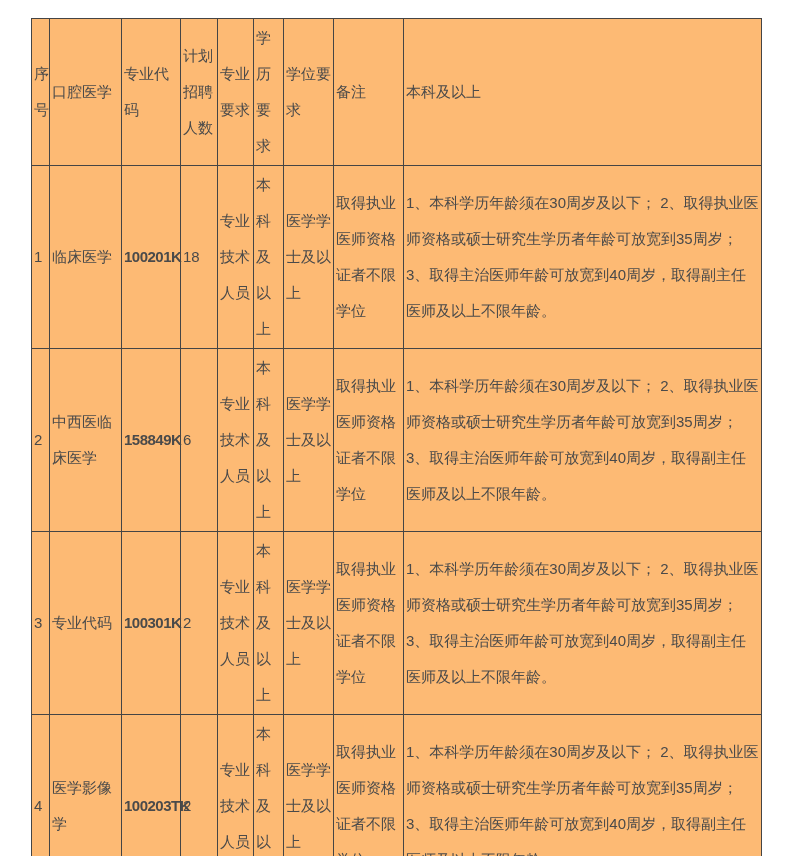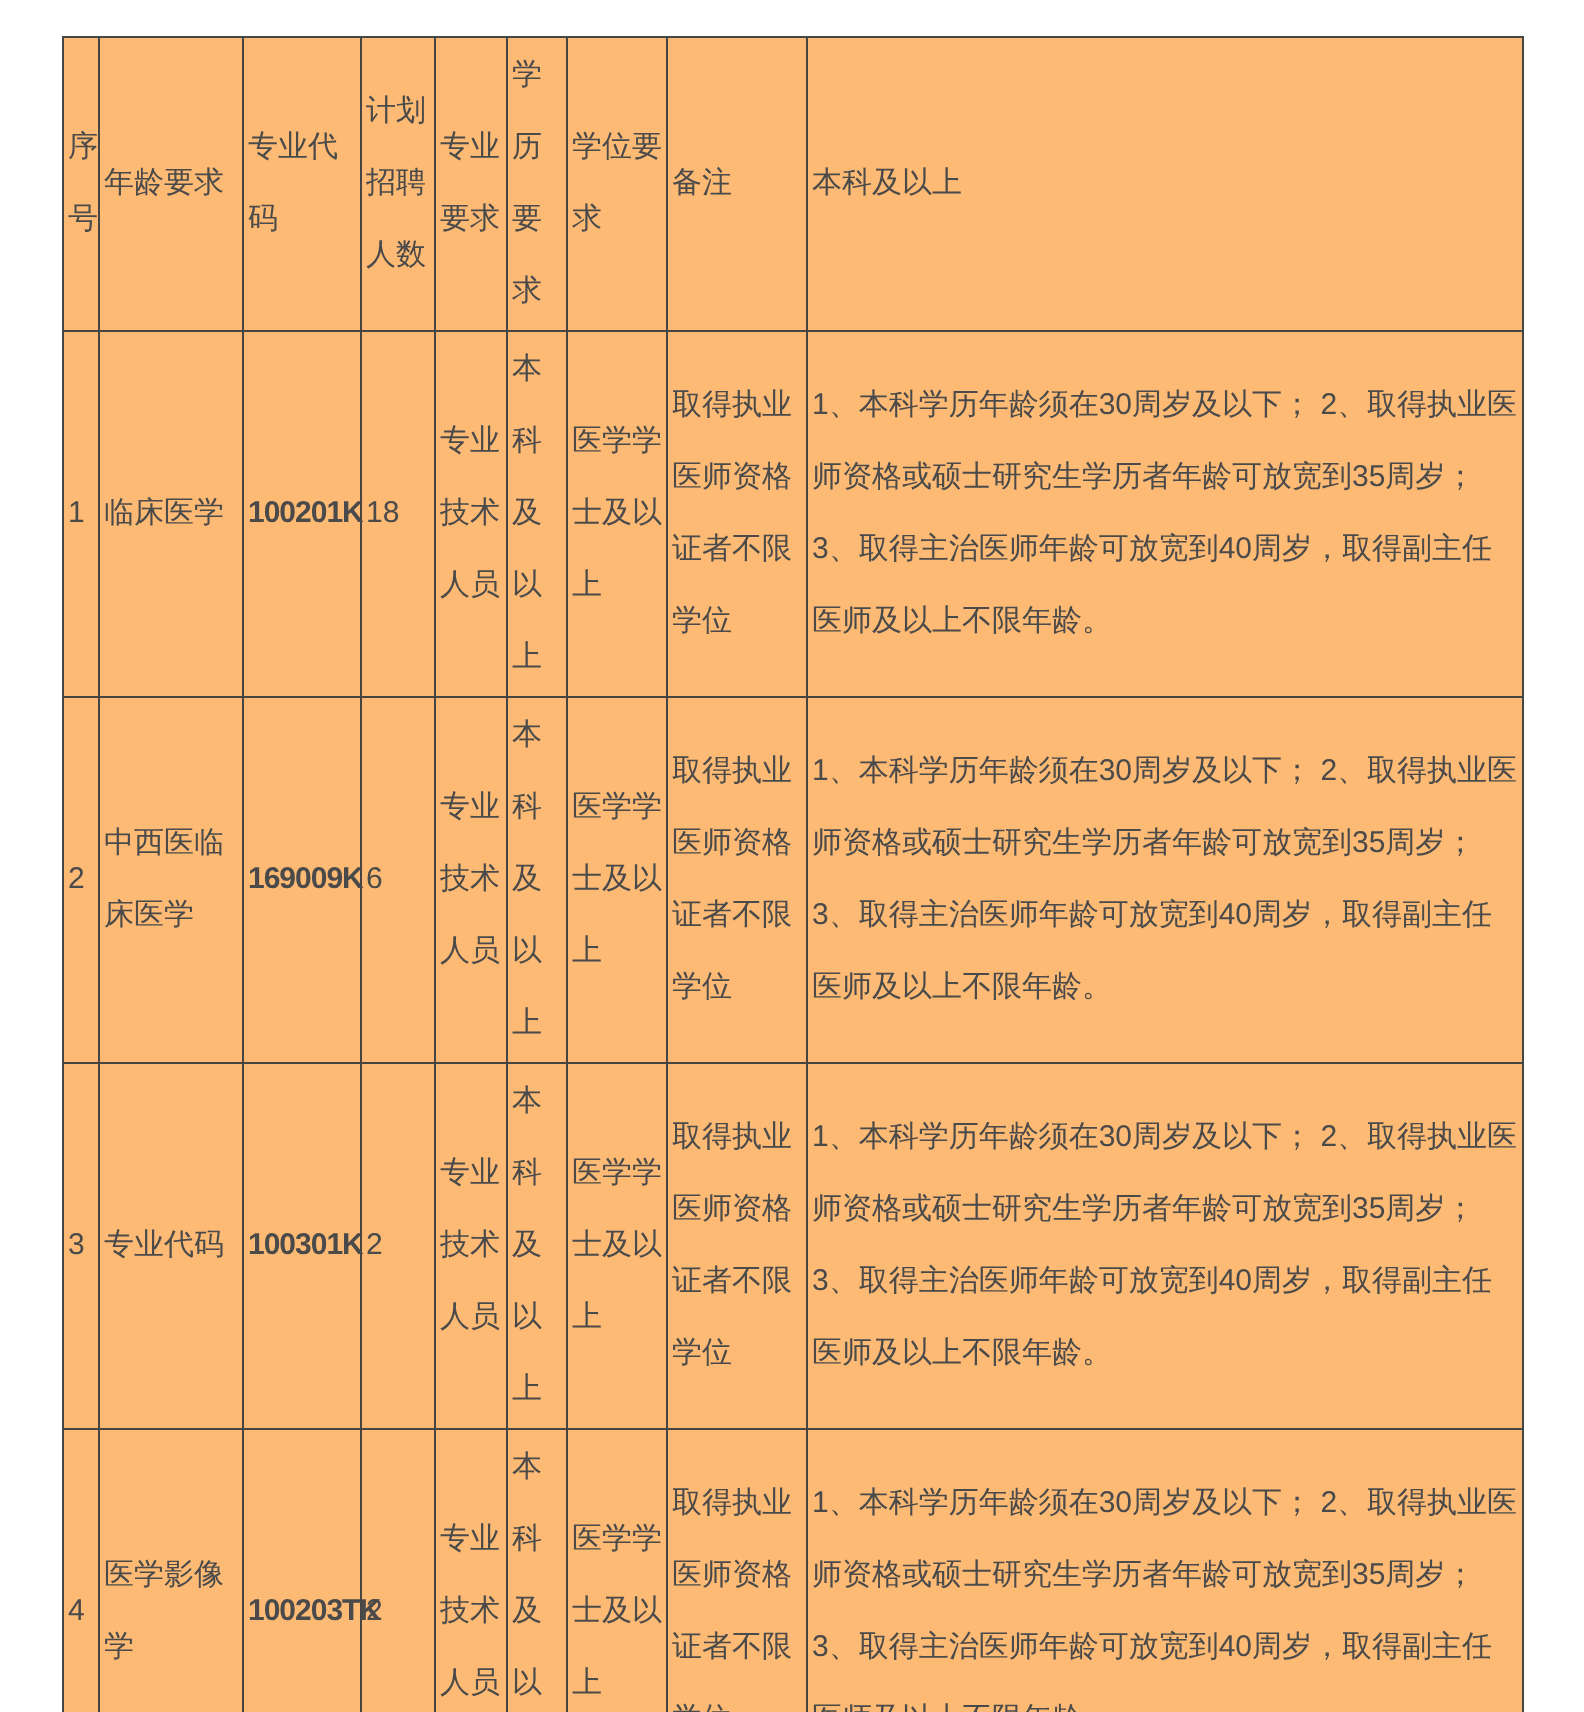--- a/index.html
+++ b/index.html
@@ -57,21 +57,21 @@
       <col style="width:37px">
         <col style="width:36px">
         <col style="width:30px">
       <col style="width:50px">
         <col style="width:70px">
         <col style="width:358px">
     </colgroup>
     <tbody>
       <tr class="header-row">
         <td>序号</td>
-        <td>年龄要求</td>
+        <td>口腔医学</td>
         <td>专业代码</td>
         <td>计划招聘人数</td>
         <td>专业要求</td>
         <td>学历要求</td>
         <td>学位要求</td>
         <td>备注</td>
         <td>本科及以上</td>
       </tr>
 
       <tr class="body-row">
@@ -82,21 +82,21 @@
         <td>专业技术人员</td>
         <td>本科及以上</td>
         <td>医学学士及以上</td>
         <td>取得执业医师资格证者不限学位</td>
         <td>1、本科学历年龄须在30周岁及以下； 2、取得执业医师资格或硕士研究生学历者年龄可放宽到35周岁； 3、取得主治医师年龄可放宽到40周岁，取得副主任医师及以上不限年龄。</td>
       </tr>
 
       <tr class="body-row">
         <td>2</td>
         <td>中西医临床医学</td>
-        <td class="code-cell">169009K</td>
+        <td class="code-cell">158849K</td>
         <td>6</td>
         <td>专业技术人员</td>
         <td>本科及以上</td>
         <td>医学学士及以上</td>
         <td>取得执业医师资格证者不限学位</td>
         <td>1、本科学历年龄须在30周岁及以下； 2、取得执业医师资格或硕士研究生学历者年龄可放宽到35周岁； 3、取得主治医师年龄可放宽到40周岁，取得副主任医师及以上不限年龄。</td>
       </tr>
 
       <tr class="body-row">
         <td>3</td>

